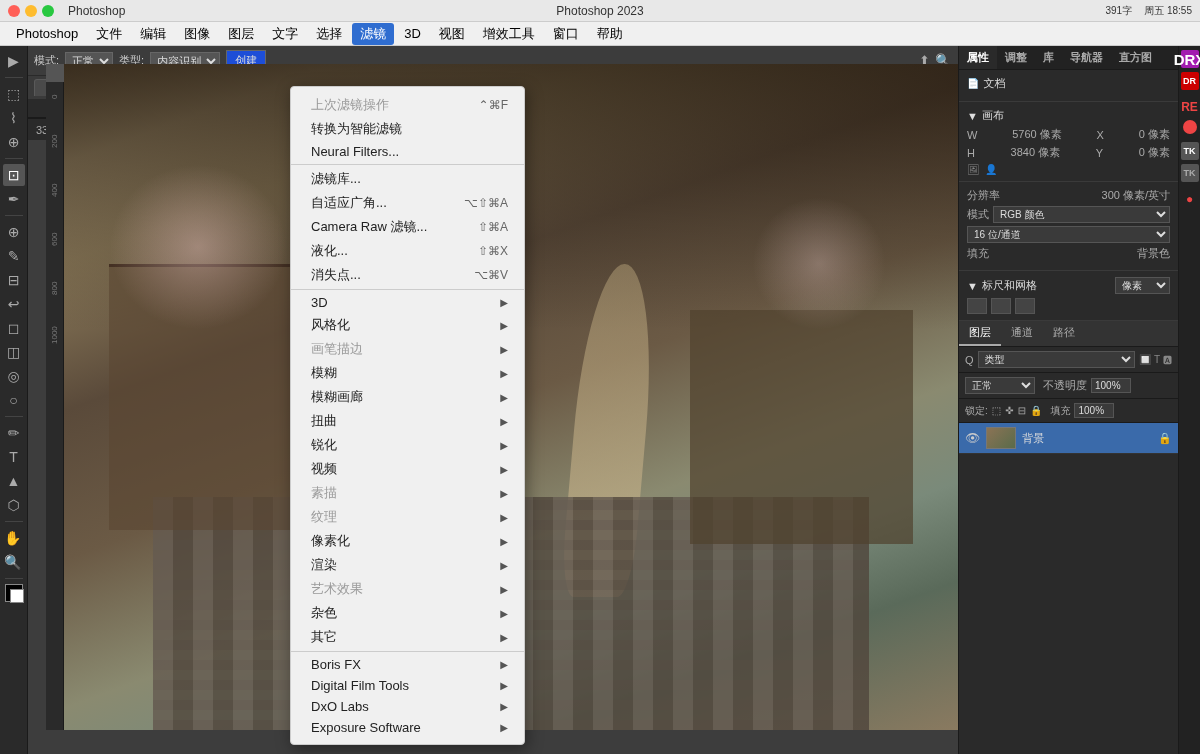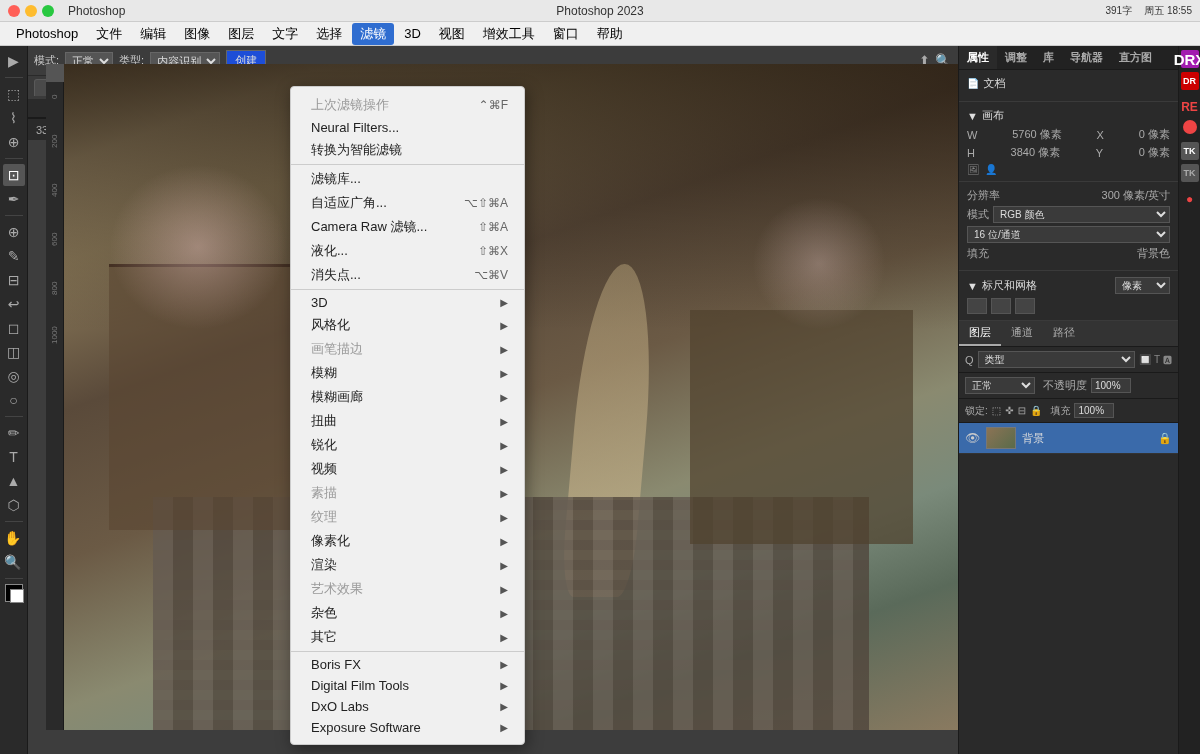--- a/index.html
+++ b/index.html
@@ -230,24 +230,24 @@
 
     <div class="dropdown-overlay">
       <div class="dropdown-menu">
 
         <div class="menu-group">
           <div class="menu-row disabled">
             <span>上次滤镜操作</span>
             <span class="menu-shortcut">⌃⌘F</span>
           </div>
           <div class="menu-row">
+            <span>转换为智能滤镜</span>
+          </div>
+          <div class="menu-row">
             <span>Neural Filters...</span>
-          </div>
-          <div class="menu-row">
-            <span>转换为智能滤镜</span>
           </div>
         </div>
 
         <div class="menu-group">
           <div class="menu-row">
             <span>滤镜库...</span>
           </div>
           <div class="menu-row">
             <span>自适应广角...</span>
             <span class="menu-shortcut">⌥⇧⌘A</span>

